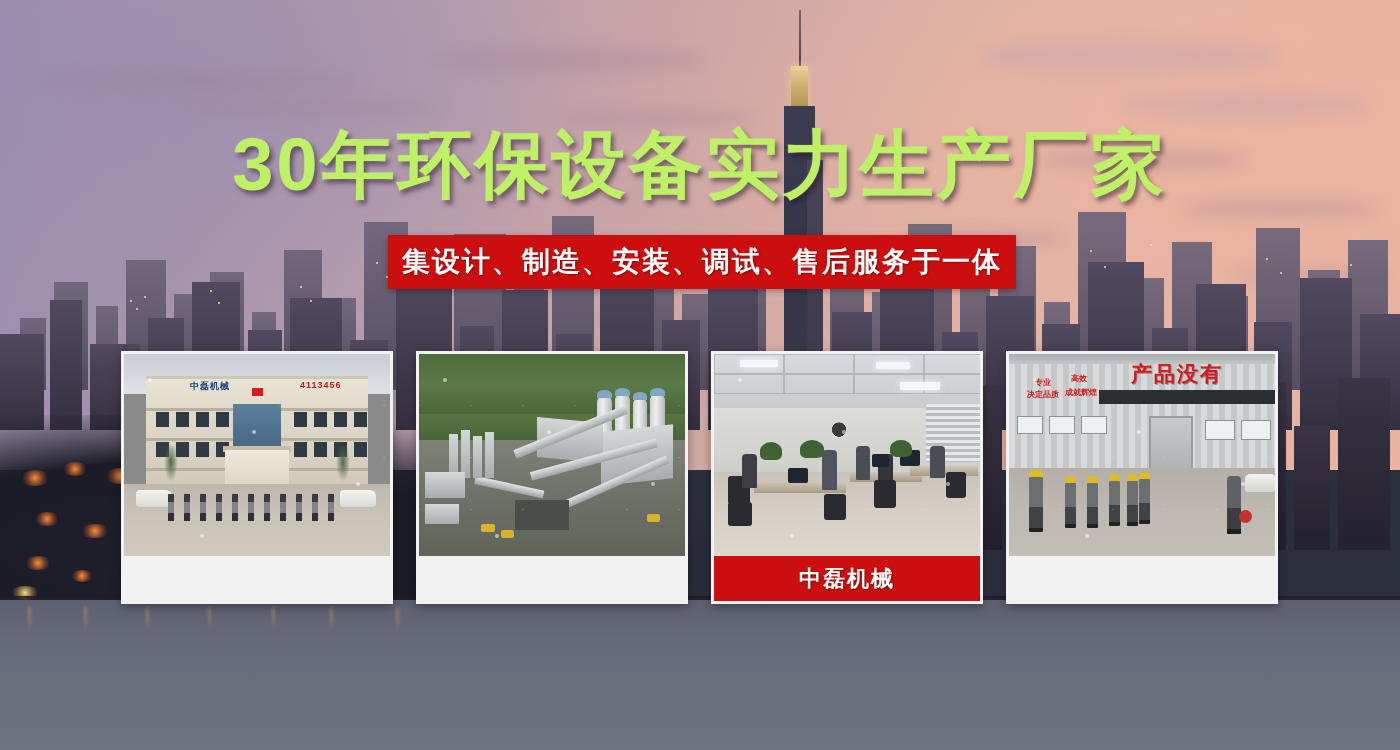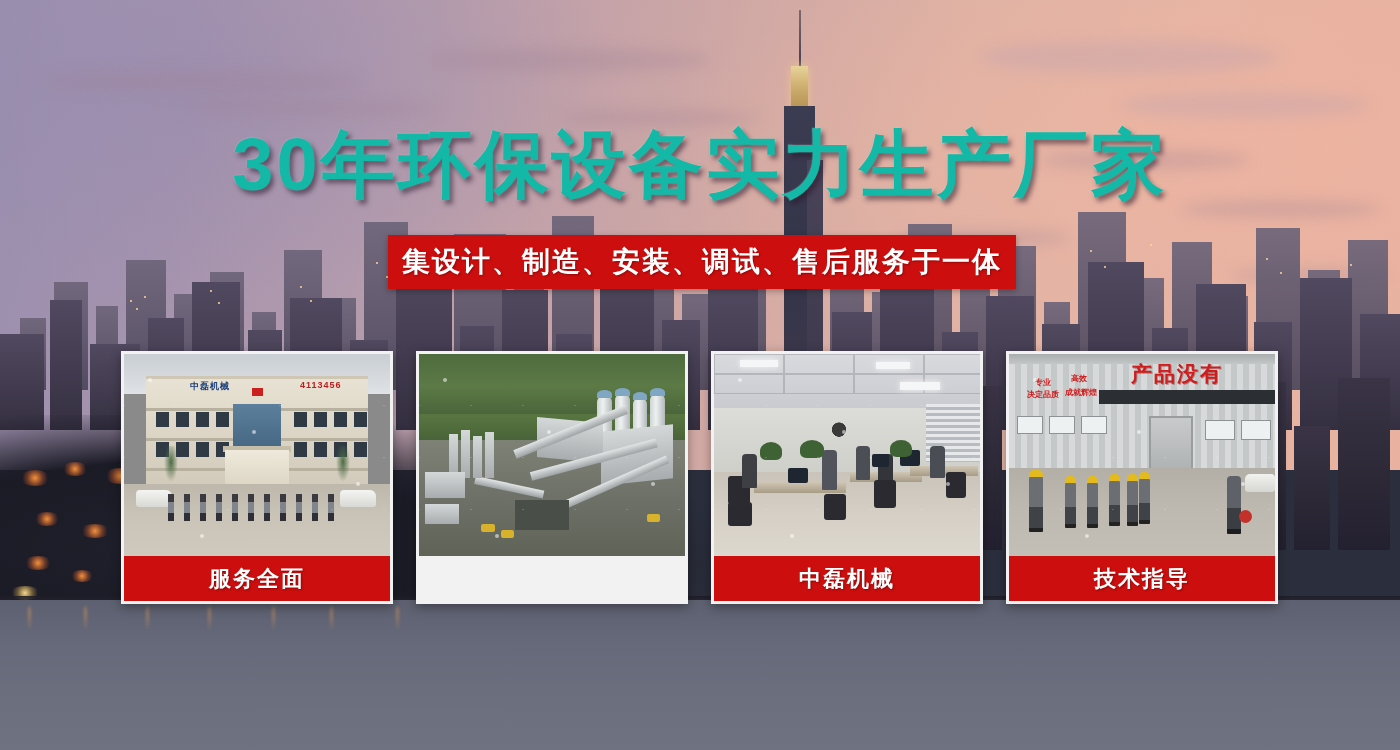--- a/index.html
+++ b/index.html
@@ -92,21 +92,21 @@
   .refl {
     position:absolute; width:3px; height:26px; border-radius:50%;
     background:linear-gradient(180deg,rgba(255,170,80,.55),rgba(255,170,80,0));
     filter:blur(1.5px);
   }
 
   
   .headline {
     position:absolute; left:0; top:128px; width:1400px;
     text-align:center;
-    font-size:74px; font-weight:bold; color:#14b8a6;
+    font-size:74px; font-weight:bold; color:#bef264;
     letter-spacing:3px; line-height:1;
     text-shadow:3px 4px 5px rgba(40,20,40,.55), 0 0 2px rgba(255,255,255,.4);
     white-space:nowrap;
   }
 
   
   .subbar {
     position:absolute; left:388px; top:235px; width:628px; height:54px;
     background:#cc0e0e;
     display:flex; align-items:center; justify-content:center;
@@ -464,23 +464,20 @@
         <div class="p1-person" style="left:156px;"></div>
         <div class="p1-person" style="left:172px;"></div>
         <div class="p1-person" style="left:188px;"></div>
         <div class="p1-person" style="left:204px;"></div>
         <div class="wm"></div>
         <div class="wm-dot" style="left:24px; top:24px;"></div>
         <div class="wm-dot" style="left:128px; top:76px;"></div>
         <div class="wm-dot" style="left:232px; top:128px;"></div>
         <div class="wm-dot" style="left:76px; top:180px;"></div>
       </div>
-      <div class="cap">
-        <span>服务全面</span>
-      </div>
     </div>
 
     <div class="card">
       <div class="photo">
         <div class="p2-green"></div>
         <div class="p2-green2"></div>
         <div class="p2-grd"></div>
 
         <div class="p2-silo" style="left:178px; top:42px; width:15px; height:44px;"></div>
         <div class="p2-silo-top" style="left:178px; top:36px; width:15px; height:8px;"></div>
@@ -602,19 +599,16 @@
         <div class="p4-worker" style="left:130px; top:124px;"></div>
         <div class="p4-hat" style="left:130px; top:118px;"></div>
         <div class="p4-sup"></div>
         <div class="p4-redhat"></div>
         <div class="wm"></div>
         <div class="wm-dot" style="left:24px; top:24px;"></div>
         <div class="wm-dot" style="left:128px; top:76px;"></div>
         <div class="wm-dot" style="left:232px; top:128px;"></div>
         <div class="wm-dot" style="left:76px; top:180px;"></div>
       </div>
-      <div class="cap">
-        <span>技术指导</span>
-      </div>
     </div>
 
   </div>
 </div>
 
 </body></html>

